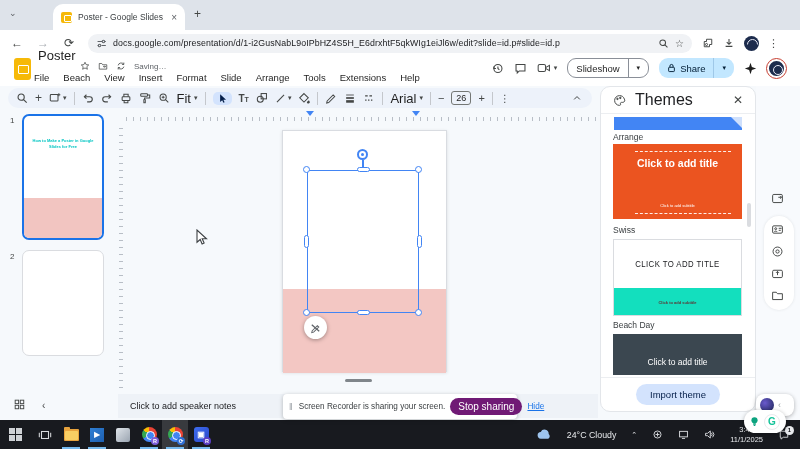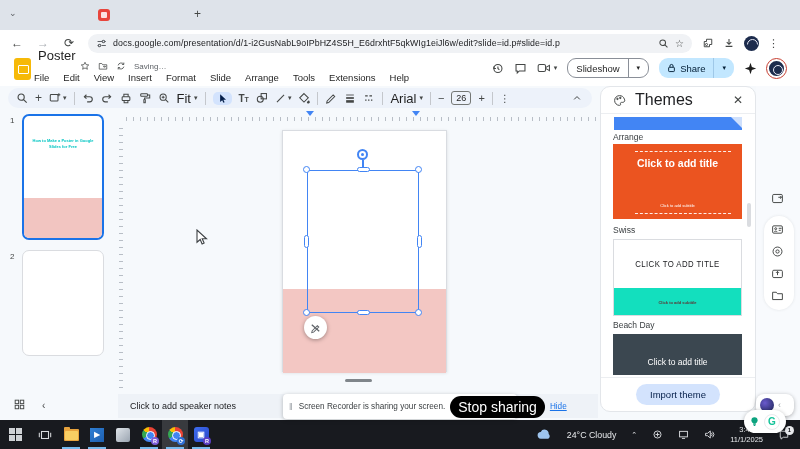--- a/index.html
+++ b/index.html
@@ -73,21 +73,21 @@
   .rot-stem{left:362px;top:160px;width:1.6px;height:9px;background:#4285f4}
   .rot-circ{left:357px;top:149px;width:11px;height:11px;border:2px solid #4285f4;border-radius:50%;background:#fff}
   .rot-circ:after{content:"";position:absolute;left:2.3px;top:2.3px;width:3px;height:3px;border-radius:50%;background:#4285f4}
   .penbadge{left:304px;top:316px;width:23px;height:23px;border-radius:50%;background:#fff;box-shadow:0 1px 4px rgba(0,0,0,.35);display:flex;align-items:center;justify-content:center}
   .notes-grip{left:345px;top:379px;width:27px;height:2.5px;background:#80868b;border-radius:2px}
   
   .notesbar{left:118px;top:394px;width:480px;height:24px;background:#eef2f7;display:flex;align-items:center;padding-left:12px}
   .notes-ph{font-size:9px;color:#202124}
   .reccard{left:283px;top:394px;width:234px;height:25px;background:#fff;border-radius:4px;box-shadow:0 1px 4px rgba(0,0,0,.25);display:flex;align-items:center;padding:0 6px;gap:5px;z-index:5}
   .rec-msg{font-size:8.2px;color:#3c4043;white-space:nowrap}
-  .stopbtn{background:#000000;color:#fff;font-size:14px;border-radius:12px;padding:3px 8px;white-space:nowrap}
+  .stopbtn{background:#701a75;color:#fff;font-size:10px;border-radius:12px;padding:3px 8px;white-space:nowrap}
   .hidelink{font-size:8.2px;color:#1a73e8;text-decoration:underline}
   .grip-dots{color:#9aa0a6;font-size:9px;letter-spacing:1px}
   
   .panel{left:600px;top:86px;width:156px;height:326px;background:#fff;border:1px solid #e3e6ea;border-radius:10px;z-index:3}
   .panel-hd{position:absolute;left:0;top:0;width:100%;height:27px;display:flex;align-items:center;padding:0 12px;gap:9px;border-bottom:1px solid #eceef1}
   .panel-title{font-size:16px;color:#202124;flex:1}
   .panel-close{font-size:12px;color:#444746}
   .thm-blue{left:13px;top:30px;width:128px;height:13px;background:#4285f4;position:absolute;overflow:hidden}
   .thm-blue:after{content:"";position:absolute;right:0;top:0;width:0;height:0;border-left:11px solid transparent;border-top:11px solid #cfe0fc}
   .thm-label{position:absolute;left:12px;font-size:8.5px;color:#3c4043}
@@ -139,20 +139,25 @@
   .cursor-arrow{z-index:8}
 </style>
 </head>
 <body>
 
 <div id="root">
 
   <div class="abs tabstrip">
     <div class="abs" style="left:9px;top:8px;color:#5f6368;font-size:9px">⌄</div>
     <div class="abs redpin" style="left:98px;top:9px"></div>
+    <div class="abs tab">
+      <span class="slides-favicon"></span>
+      <span class="tab-title">Poster - Google Slides</span>
+      <span class="tab-close">×</span>
+    </div>
     <div class="abs" style="left:194px;top:7px;font-size:12px;color:#444746">+</div>
   </div>
 
   <div class="abs urlrow">
     <span class="navbtn" style="margin-left:4px">←</span>
     <span class="navbtn dis">→</span>
     <span class="navbtn">⟳</span>
     <div class="omnibox">
       <svg width="11" height="11" viewBox="0 0 14 14">
           <g stroke="#5f6368" stroke-width="1.3" fill="none">
@@ -203,21 +208,21 @@
     <svg width="10" height="10" viewBox="0 0 16 16">
         <g stroke="#444746" stroke-width="1.3" fill="none">
           <path d="M12.5 5.5A5 5 0 003.4 7M3.5 10.5A5 5 0 0012.6 9"></path>
           <path d="M12.5 2.5v3h-3M3.5 13.5v-3h3"></path>
         </g>
       </svg>
     <span class="saving">Saving…</span>
   </div>
   <div class="abs menus">
     <span>File</span>
-    <span>Edit</span>
+    <span>Beach</span>
     <span>View</span>
     <span>Insert</span>
     <span>Format</span>
     <span>Slide</span>
     <span>Arrange</span>
     <span>Tools</span>
     <span>Extensions</span>
     <span>Help</span>
   </div>
   <div class="abs hdr-right">

